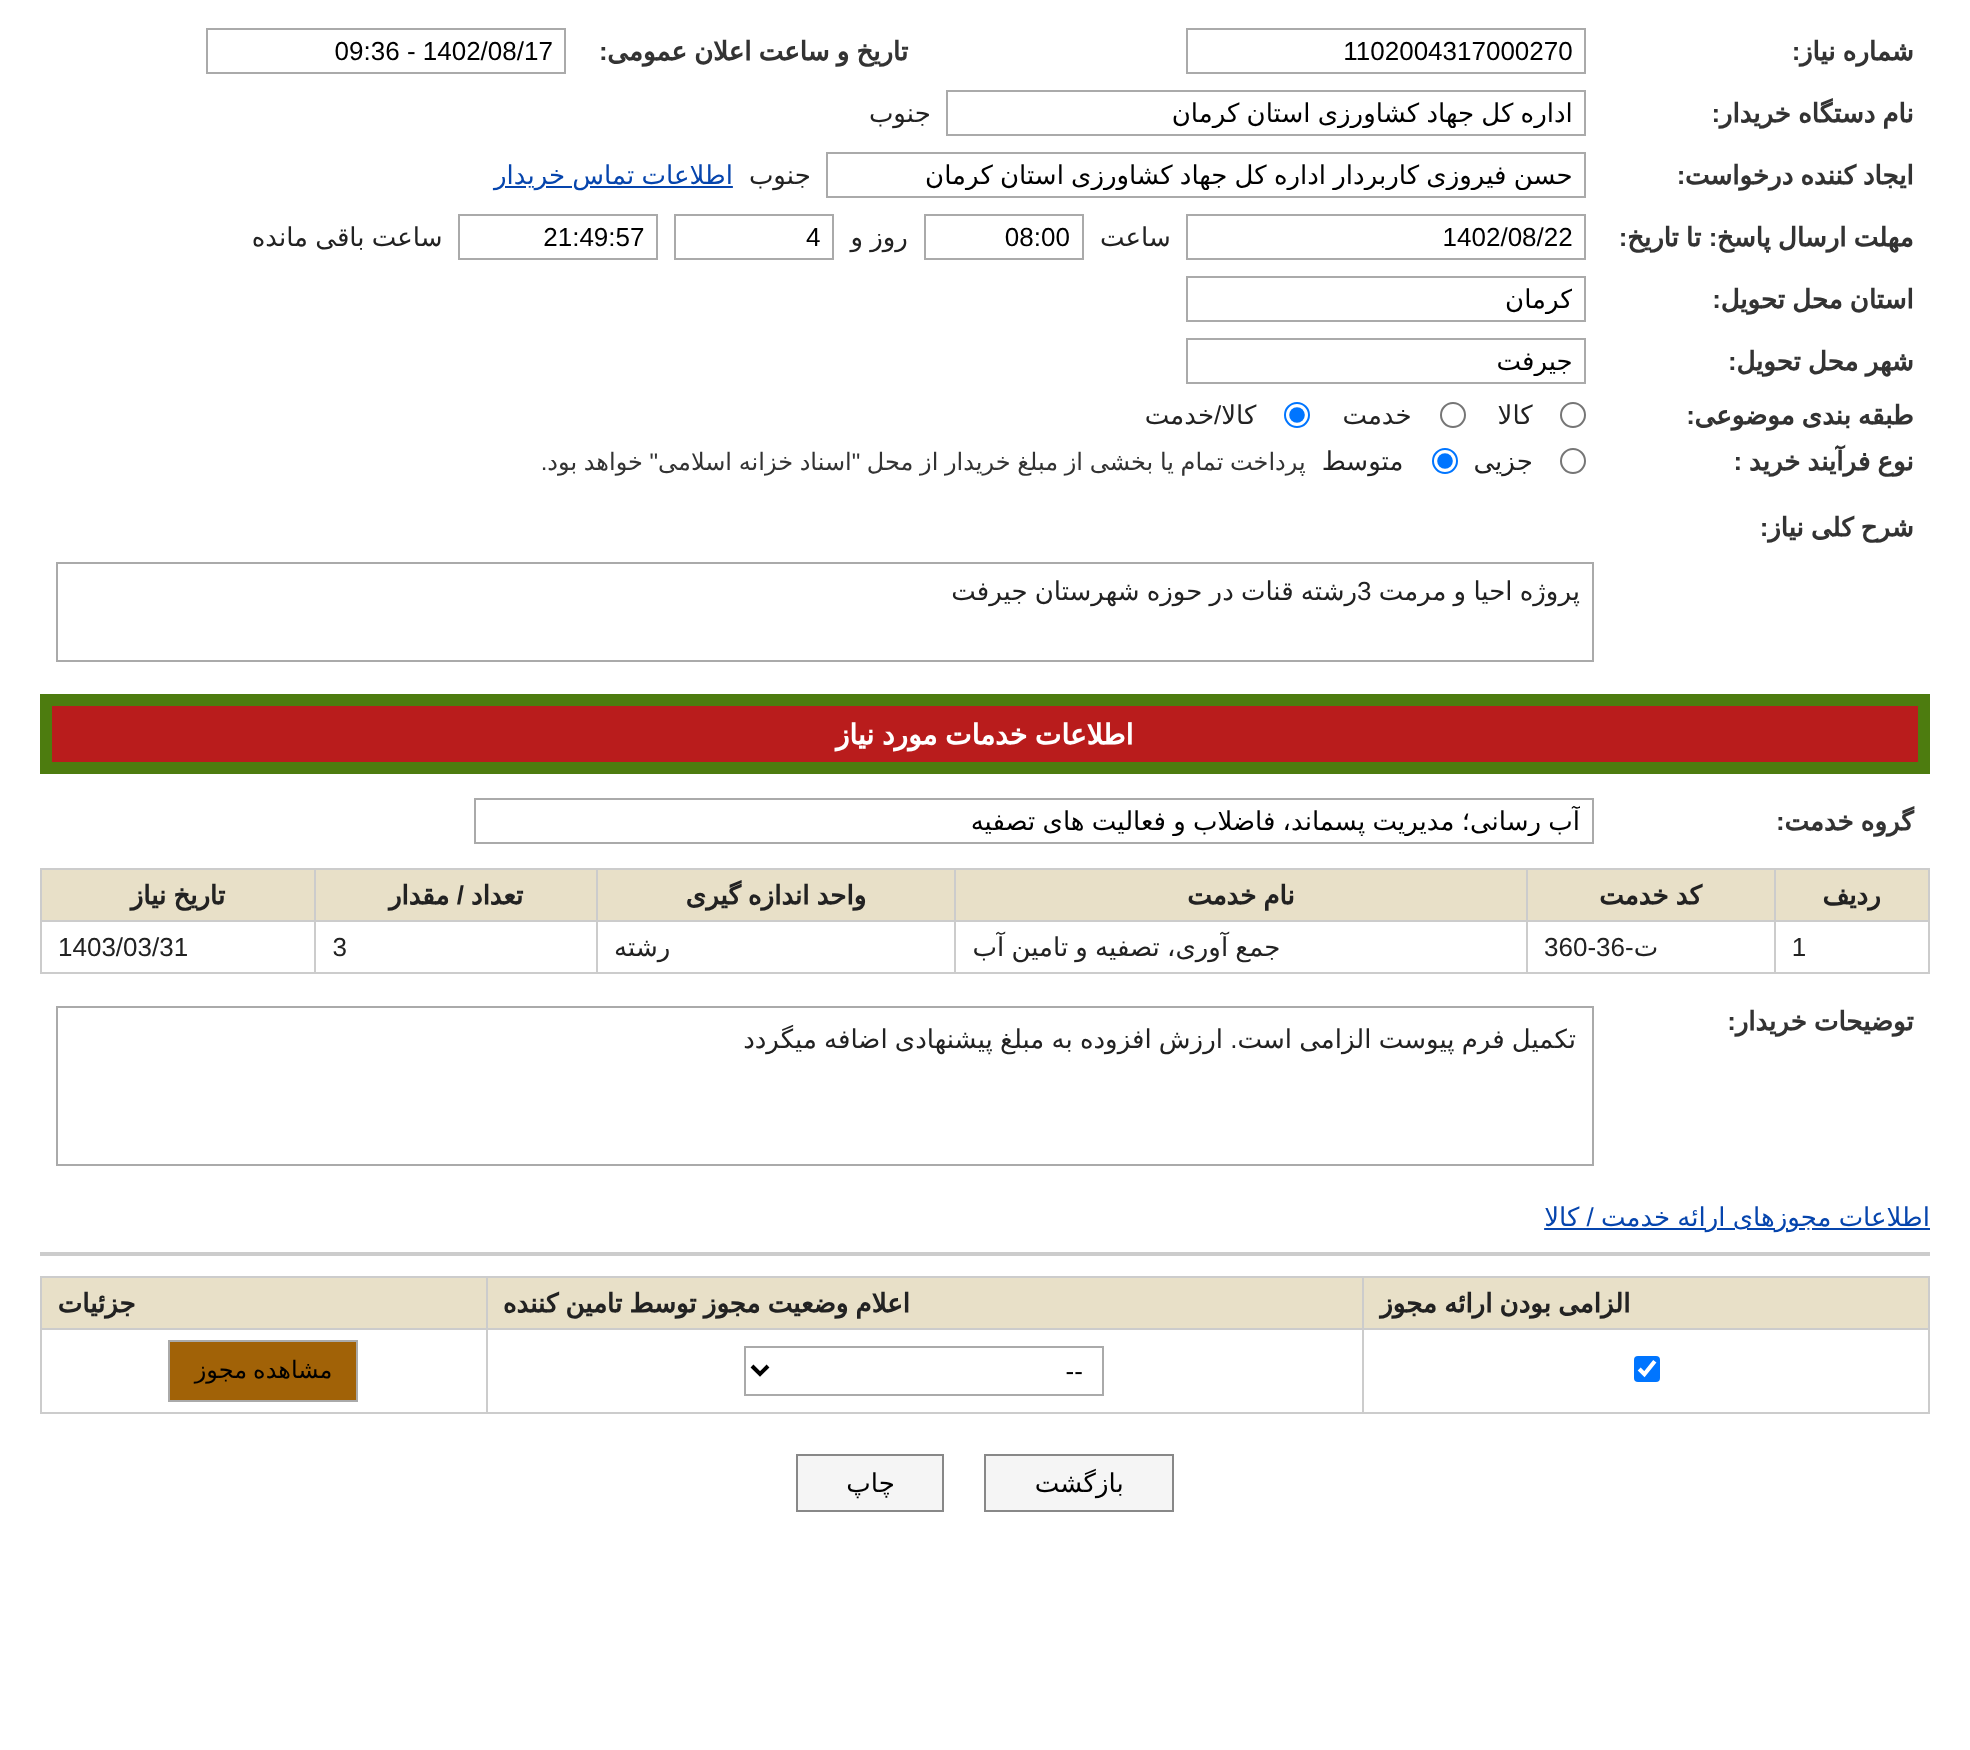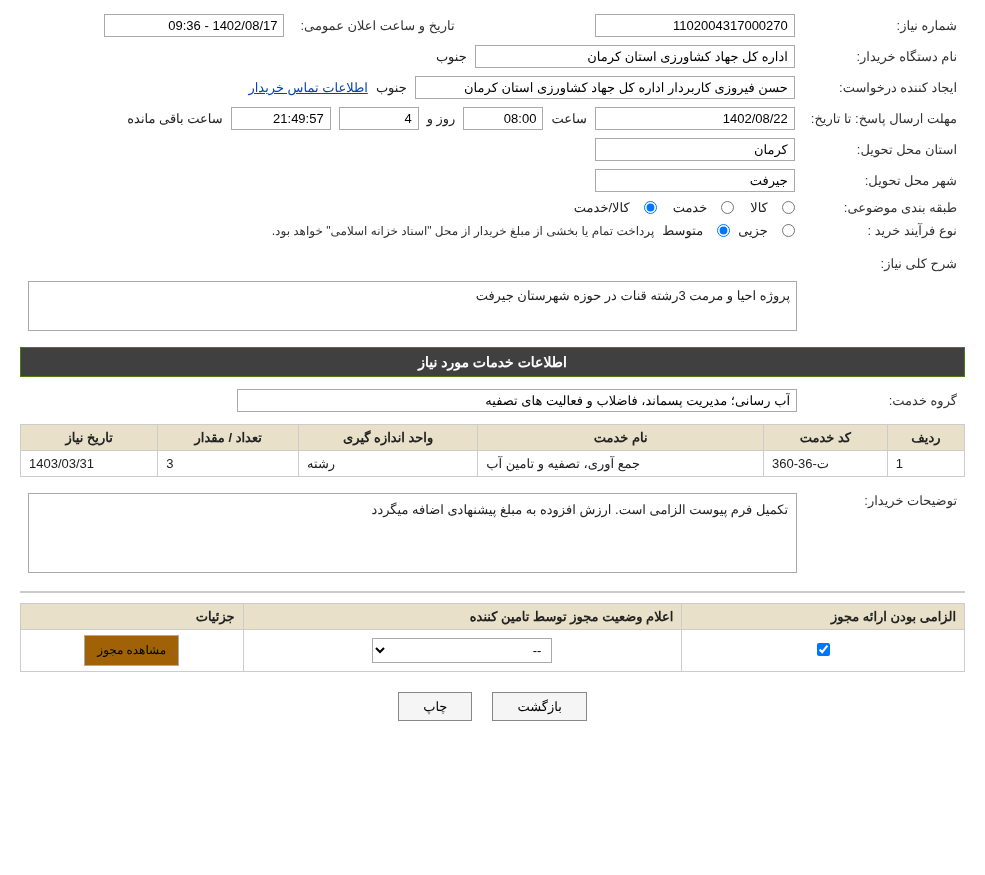--- a/index.html
+++ b/index.html
@@ -22,42 +22,42 @@
       color: #fff;
       text-align: center;
       font-size: 16px;
       font-weight: bold;
       padding: 10px 0;
     }
     .main-content {
       padding: 10px 20px;
     }
     .section-title {
-      background: #404040;
+      background: #b91c1c;
       color: #fff;
       text-align: center;
       font-size: 14px;
       font-weight: bold;
       padding: 6px 0;
       margin: 12px 0 8px 0;
-      border: 1px solid #4d7c0f;
+      border: 6px solid #4d7c0f;
     }
     .info-table {
       width: 100%;
       border-collapse: collapse;
       margin-bottom: 6px;
     }
     .info-table td {
       padding: 4px 8px;
       vertical-align: middle;
     }
     .label-cell {
       text-align: right;
       color: #333;
-      font-weight: normal;
+      font-weight: bold;
       white-space: nowrap;
       width: 160px;
     }
     .value-cell {
       direction: rtl;
     }
     .input-box {
       border: 1px solid #aaa;
       background: #fff;
       padding: 3px 6px;
@@ -132,21 +132,21 @@
     .license-table {
       width: 100%;
       border-collapse: collapse;
       margin: 8px 0;
       font-size: 13px;
     }
     .license-table th {
       background: #e8e0c8;
       border: 1px solid #ccc;
       padding: 5px 8px;
-      text-align: right;
+      text-align: left;
       font-weight: bold;
     }
     .license-table td {
       border: 1px solid #ccc;
       padding: 5px 8px;
       text-align: center;
     }
     .btn-row {
       display: flex;
       justify-content: center;
@@ -340,20 +340,23 @@
         <td class="label-cell" style="vertical-align:top; padding-top:8px;">توضیحات خریدار:</td>
         <td class="value-cell">
           <div class="buyer-desc-box">
             <span>تکمیل فرم پیوست الزامی است. ارزش افزوده به مبلغ پیشنهادی اضافه میگردد</span>
           </div>
         </td>
       </tr>
     </tbody>
       </table>
 
+    <div style="text-align:right; margin: 10px 0 4px 0;">
+      <span class="blue-link">اطلاعات مجوزهای ارائه خدمت / کالا</span>
+    </div>
 
     <div class="section-divider"></div>
 
     <table class="license-table">
       <thead>
         <tr>
           <th>الزامی بودن ارائه مجوز</th>
           <th>اعلام وضعیت مجوز توسط تامین کننده</th>
           <th>جزئیات</th>
         </tr>

